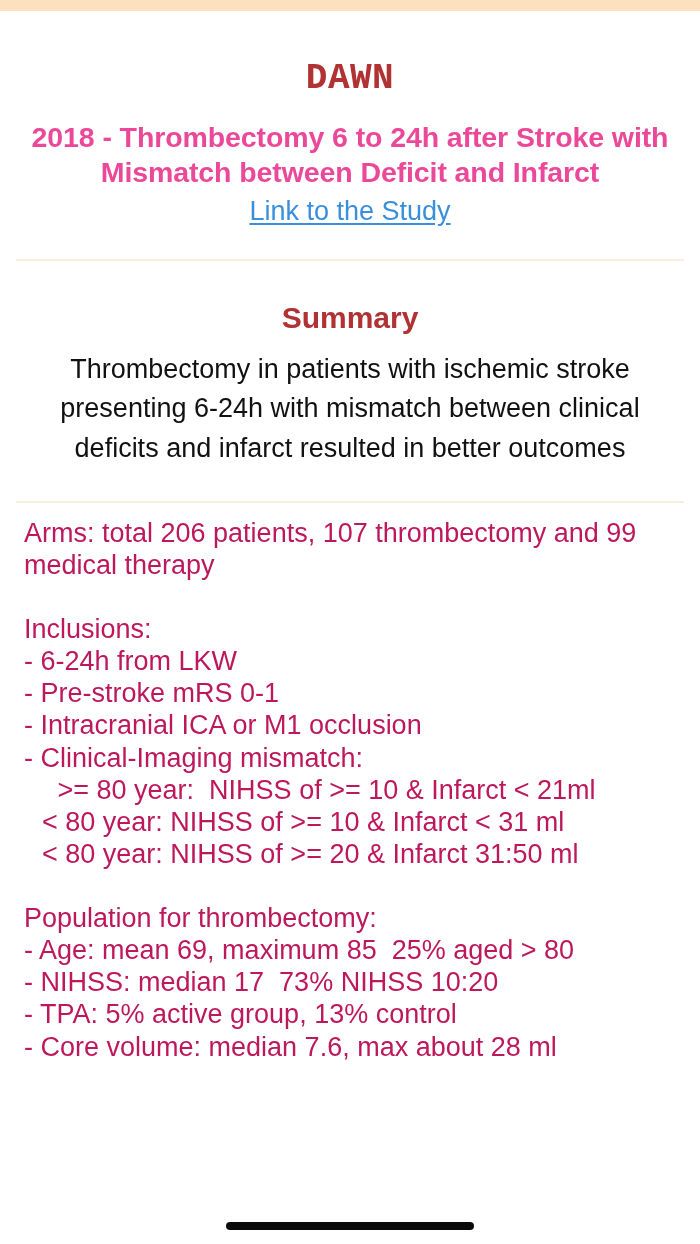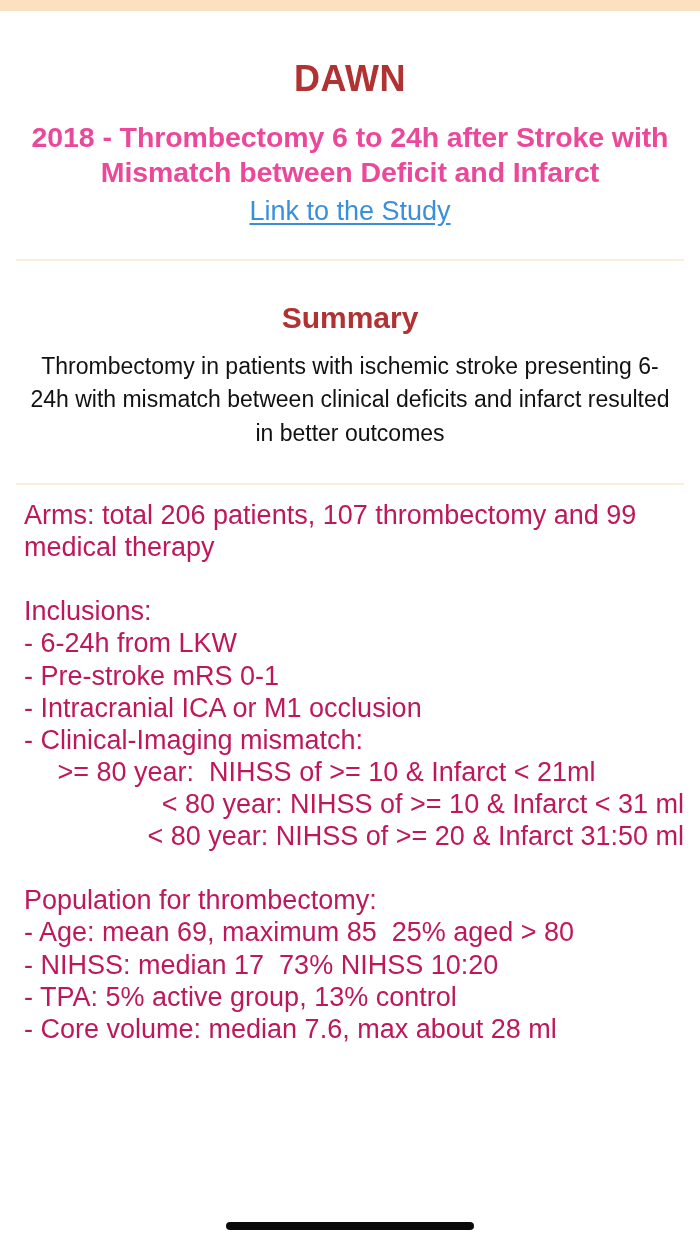--- a/index.html
+++ b/index.html
@@ -28,20 +28,21 @@
   }
 
   .study-title {
     text-align: center;
     color: #b03232;
     font-size: 36px;
     font-weight: bold;
     letter-spacing: 0.5px;
     margin: 48px 0 0 0;
     line-height: 1.1;
+    font-family: Liberation Mono, monospace;
   }
 
   .study-subtitle {
     text-align: center;
     color: #ec4899;
     font-size: 28.5px;
     font-weight: bold;
     line-height: 1.23;
     margin: 21px 0 0 0;
     letter-spacing: -0.1px;
@@ -69,42 +70,41 @@
     text-align: center;
     color: #b03232;
     font-size: 30px;
     font-weight: bold;
     margin: 40px 0 0 0;
     line-height: 1.1;
   }
 
   .summary-body {
     text-align: center;
-    font-size: 23px;
+    font-size: 27px;
     line-height: 1.47;
     margin: 16px 8px 0 8px;
     color: #111111;
   }
 
   .details-body {
     font-size: 27px;
     line-height: 1.19;
     margin: 14px 0 0 8px;
     color: #be185d;
     white-space: pre-wrap;
   }
   .details-line {
     min-height: 1px;
   }
   .details-line.blank {
     height: 32px;
   }
   .details-line.indent {
     padding-left: 18px;
-    text-align: right;
   }
   .details-line.indent-deep {
     padding-left: 26px;
   }
 
   .home-indicator-wrap {
     position: absolute;
     left: 0;
     bottom: 14px;
     width: 100%;

